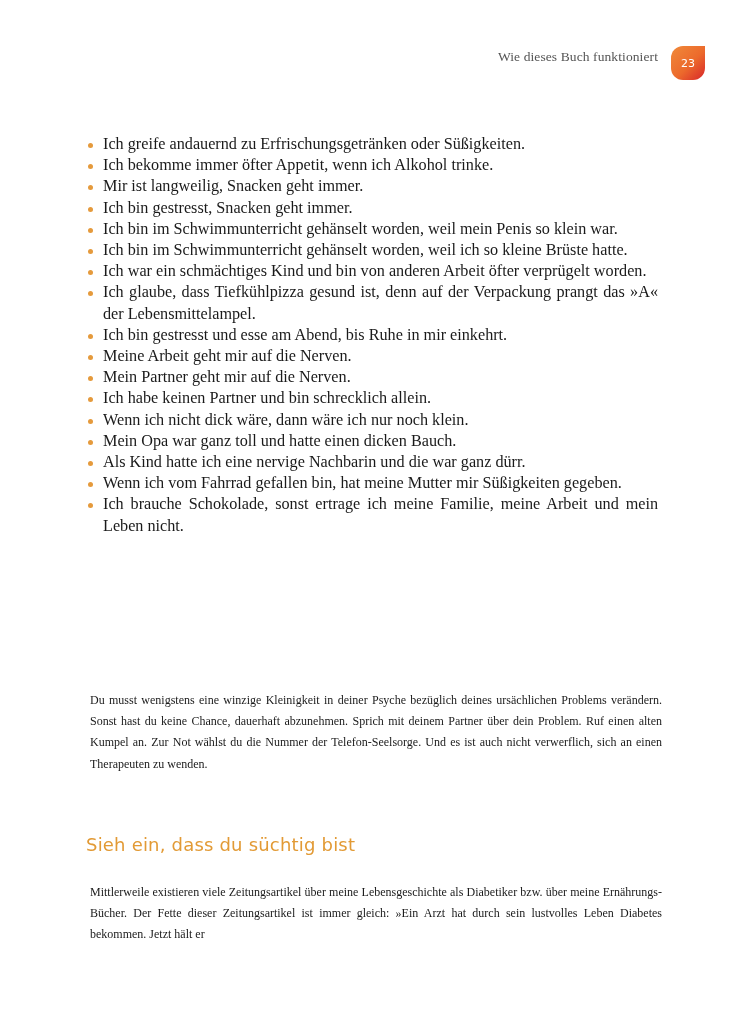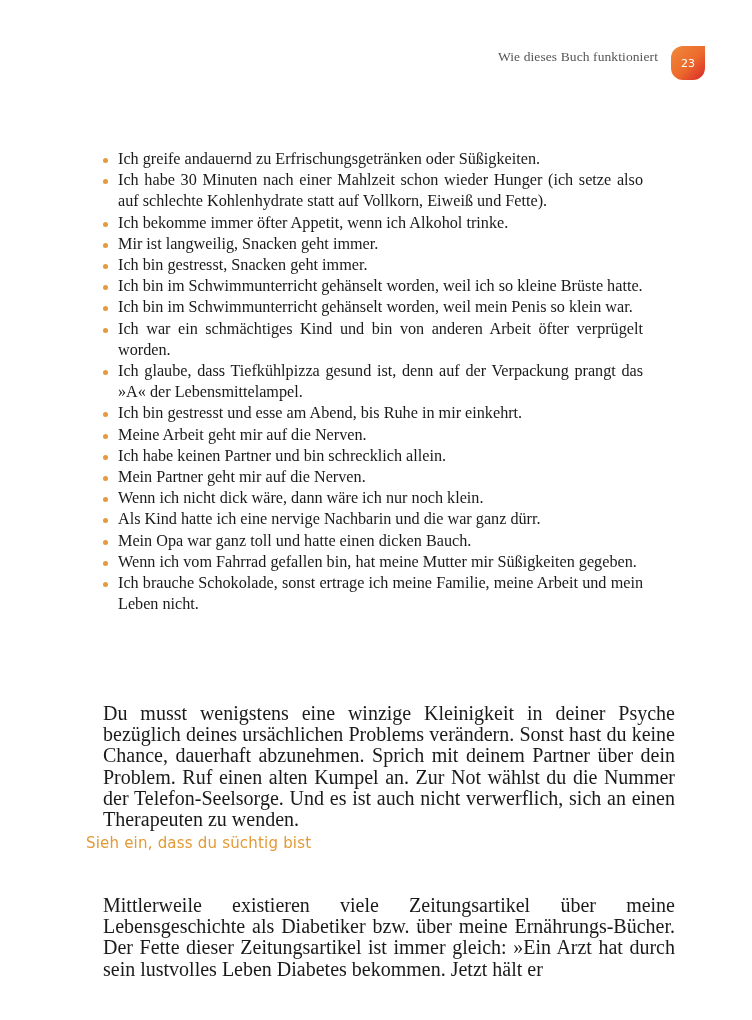--- a/index.html
+++ b/index.html
@@ -40,21 +40,21 @@
       justify-content: center;
     }
     .content {
       position: absolute;
       left: 86px;
       top: 134px;
       width: 572px;
     }
     ul.bullets {
       list-style: none;
-      margin: 15px;
+      margin: 0;
       padding: 0;
     }
     ul.bullets li {
       position: relative;
       padding-left: 17px;
       font-size: 16.2px;
       line-height: 21.2px;
       text-align: justify;
       text-align-last: left;
     }
@@ -62,39 +62,39 @@
       content: "";
       position: absolute;
       left: 2px;
       top: 9px;
       width: 5px;
       height: 5px;
       border-radius: 50%;
       background: #e59a3c;
     }
     p.para {
-      margin: 17px;
-      font-size: 20px;
+      margin: 4px;
+      font-size: 12px;
       line-height: 21.2px;
       text-align: justify;
     }
     .para-1 {
       position: absolute;
       left: 86px;
       top: 686px;
       width: 572px;
     }
     .section-heading {
       position: absolute;
       left: 86px;
       top: 834px;
       margin: 0;
       font-family: "DejaVu Sans", "Liberation Sans", sans-serif;
       font-weight: normal;
-      font-size: 15px;
+      font-size: 18px;
       color: #e29a35;
       letter-spacing: 0.2px;
     }
     .para-2 {
       position: absolute;
       left: 86px;
       top: 878px;
       width: 572px;
     }
   </style>
@@ -102,35 +102,34 @@
 <body>
 
 <div class="running-head">Wie dieses Buch funktioniert</div>
 <div class="page-badge">
   <span>23</span>
 </div>
 
 <div class="content">
   <ul class="bullets">
     <li>Ich greife andauernd zu Erfrischungsgetränken oder Süßigkeiten.</li>
-    <li>Ich habe 30 Minuten nach einer Mahlzeit schon wieder Hunger (ich setze also auf schlechte Kohlenhydrate statt auf Vollkorn, Eiweiß und Fette).</li>
     <li>Ich bekomme immer öfter Appetit, wenn ich Alkohol trinke.</li>
     <li>Mir ist langweilig, Snacken geht immer.</li>
     <li>Ich bin gestresst, Snacken geht immer.</li>
+    <li>Ich bin im Schwimmunterricht gehänselt worden, weil mein Penis so klein war.</li>
     <li>Ich bin im Schwimmunterricht gehänselt worden, weil ich so kleine Brüste hatte.</li>
-    <li>Ich bin im Schwimmunterricht gehänselt worden, weil mein Penis so klein war.</li>
     <li>Ich war ein schmächtiges Kind und bin von anderen Arbeit öfter verprügelt worden.</li>
     <li>Ich glaube, dass Tiefkühlpizza gesund ist, denn auf der Verpackung prangt das »A« der Lebensmittelampel.</li>
     <li>Ich bin gestresst und esse am Abend, bis Ruhe in mir einkehrt.</li>
     <li>Meine Arbeit geht mir auf die Nerven.</li>
+    <li>Mein Partner geht mir auf die Nerven.</li>
     <li>Ich habe keinen Partner und bin schrecklich allein.</li>
-    <li>Mein Partner geht mir auf die Nerven.</li>
     <li>Wenn ich nicht dick wäre, dann wäre ich nur noch klein.</li>
+    <li>Mein Opa war ganz toll und hatte einen dicken Bauch.</li>
     <li>Als Kind hatte ich eine nervige Nachbarin und die war ganz dürr.</li>
-    <li>Mein Opa war ganz toll und hatte einen dicken Bauch.</li>
     <li>Wenn ich vom Fahrrad gefallen bin, hat meine Mutter mir Süßigkeiten gegeben.</li>
     <li>Ich brauche Schokolade, sonst ertrage ich meine Familie, meine Arbeit und mein Leben nicht.</li>
   </ul>
 </div>
 
 <p class="para para-1">Du musst wenigstens eine winzige Kleinigkeit in deiner Psyche bezüglich deines ursächlichen Problems verändern. Sonst hast du keine Chance, dauerhaft abzunehmen. Sprich mit deinem Partner über dein Problem. Ruf einen alten Kumpel an. Zur Not wählst du die Nummer der Telefon-Seelsorge. Und es ist auch nicht verwerflich, sich an einen Therapeuten zu wenden.</p>
 
 <h2 class="section-heading">Sieh ein, dass du süchtig bist</h2>
 
 <p class="para para-2">Mittlerweile existieren viele Zeitungsartikel über meine Lebensgeschichte als Diabetiker bzw. über meine Ernährungs-Bücher. Der Fette dieser Zeitungsartikel ist immer gleich: »Ein Arzt hat durch sein lustvolles Leben Diabetes bekommen. Jetzt hält er</p>

